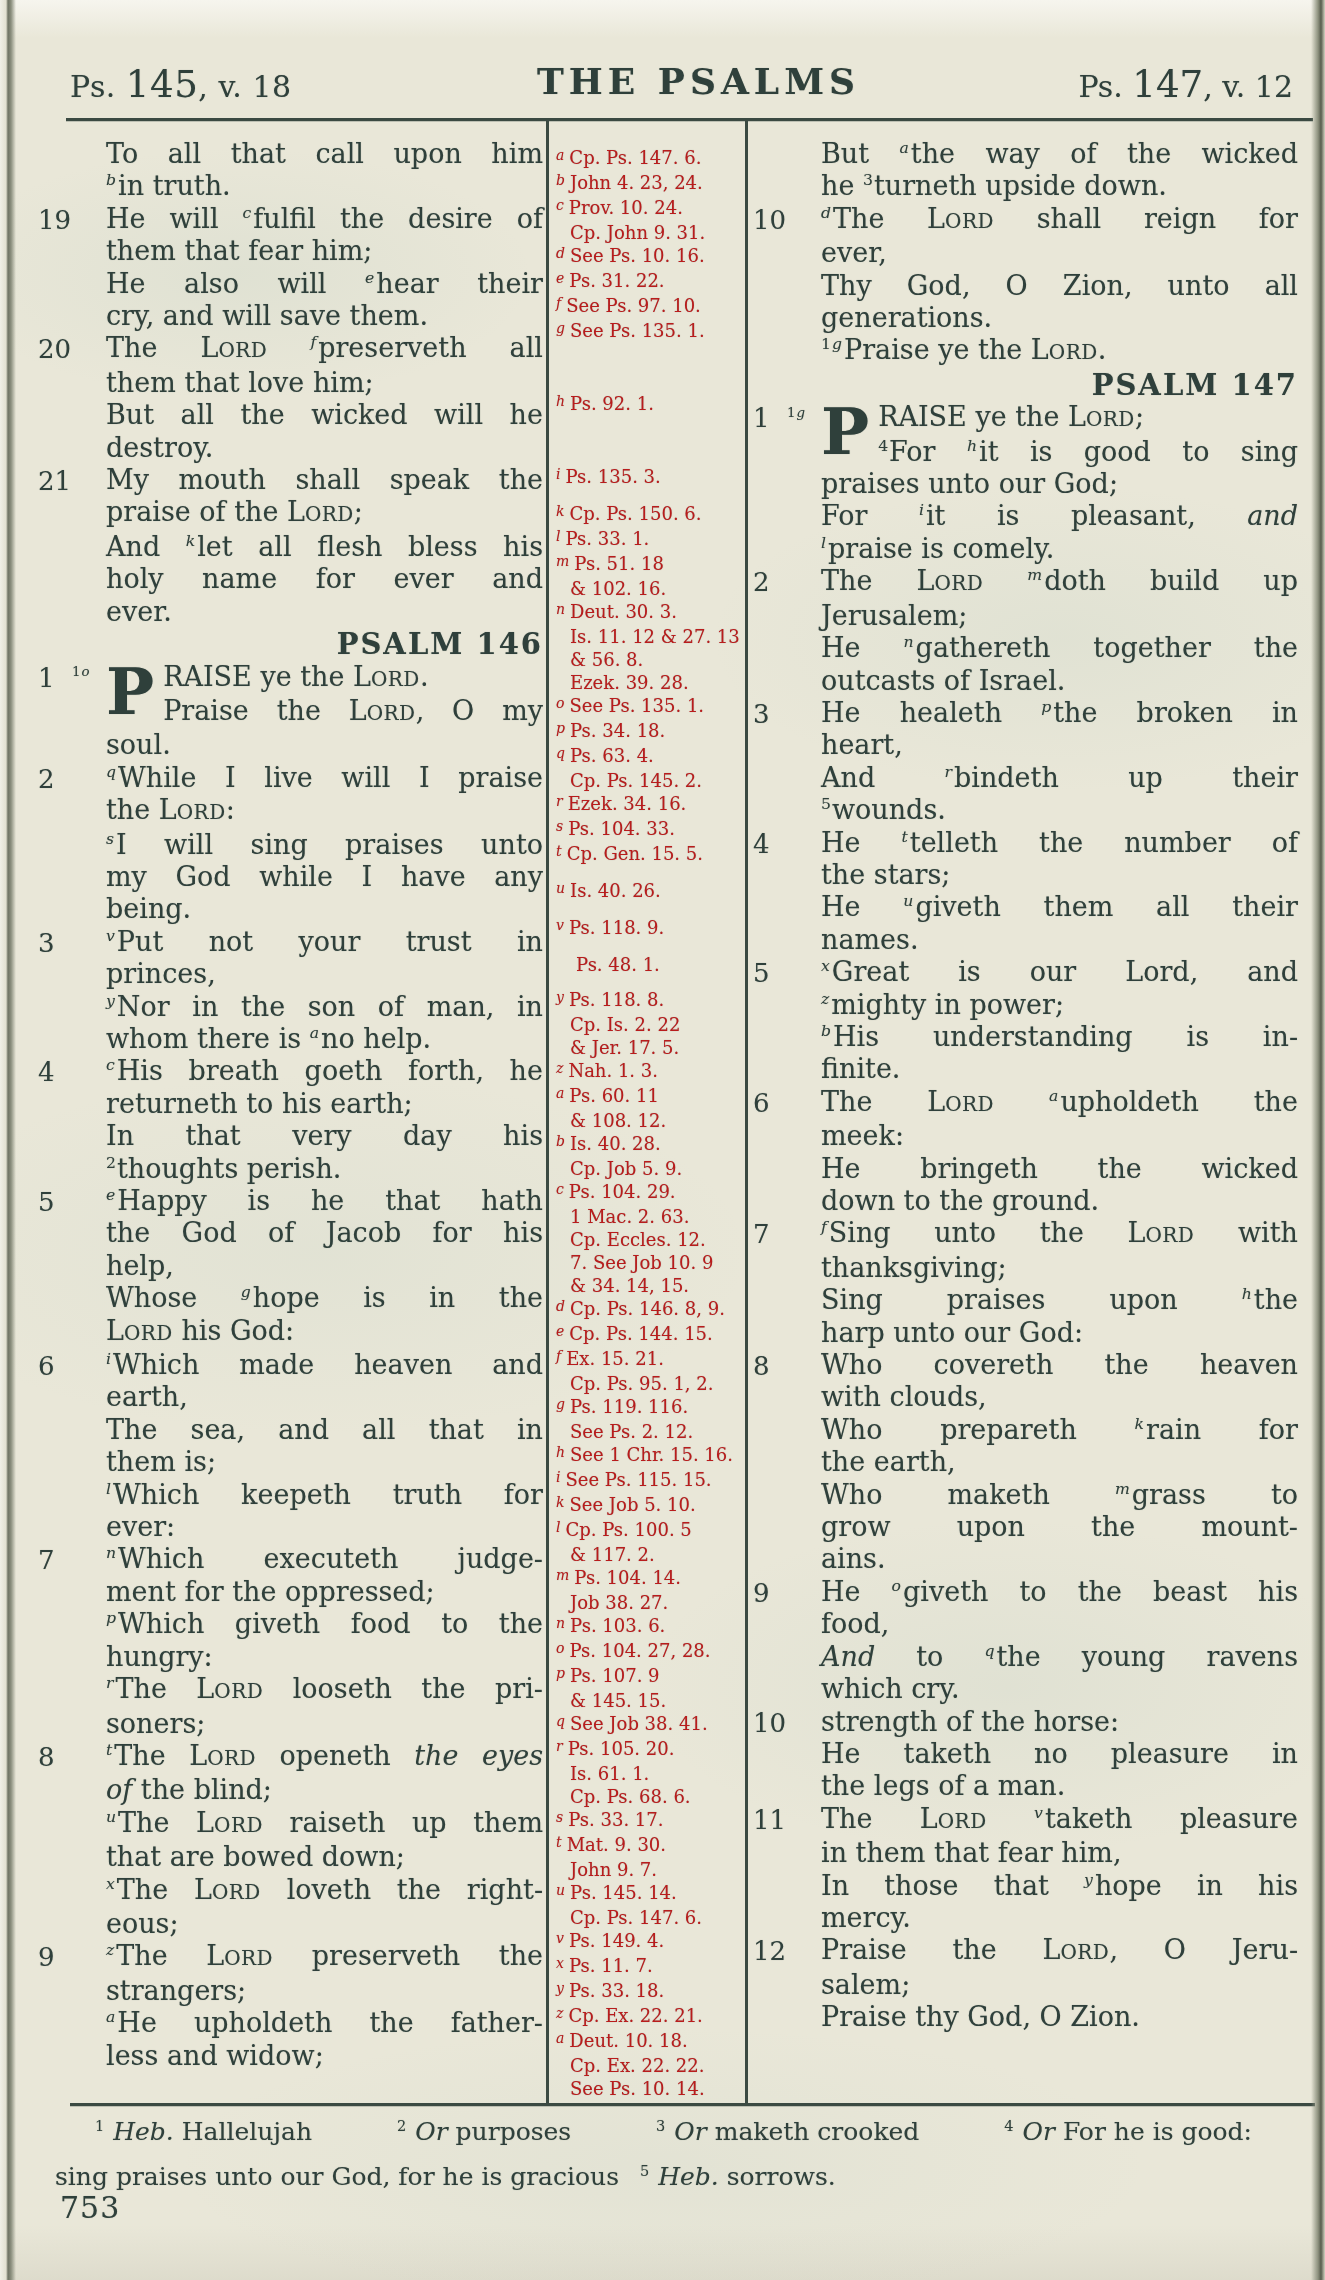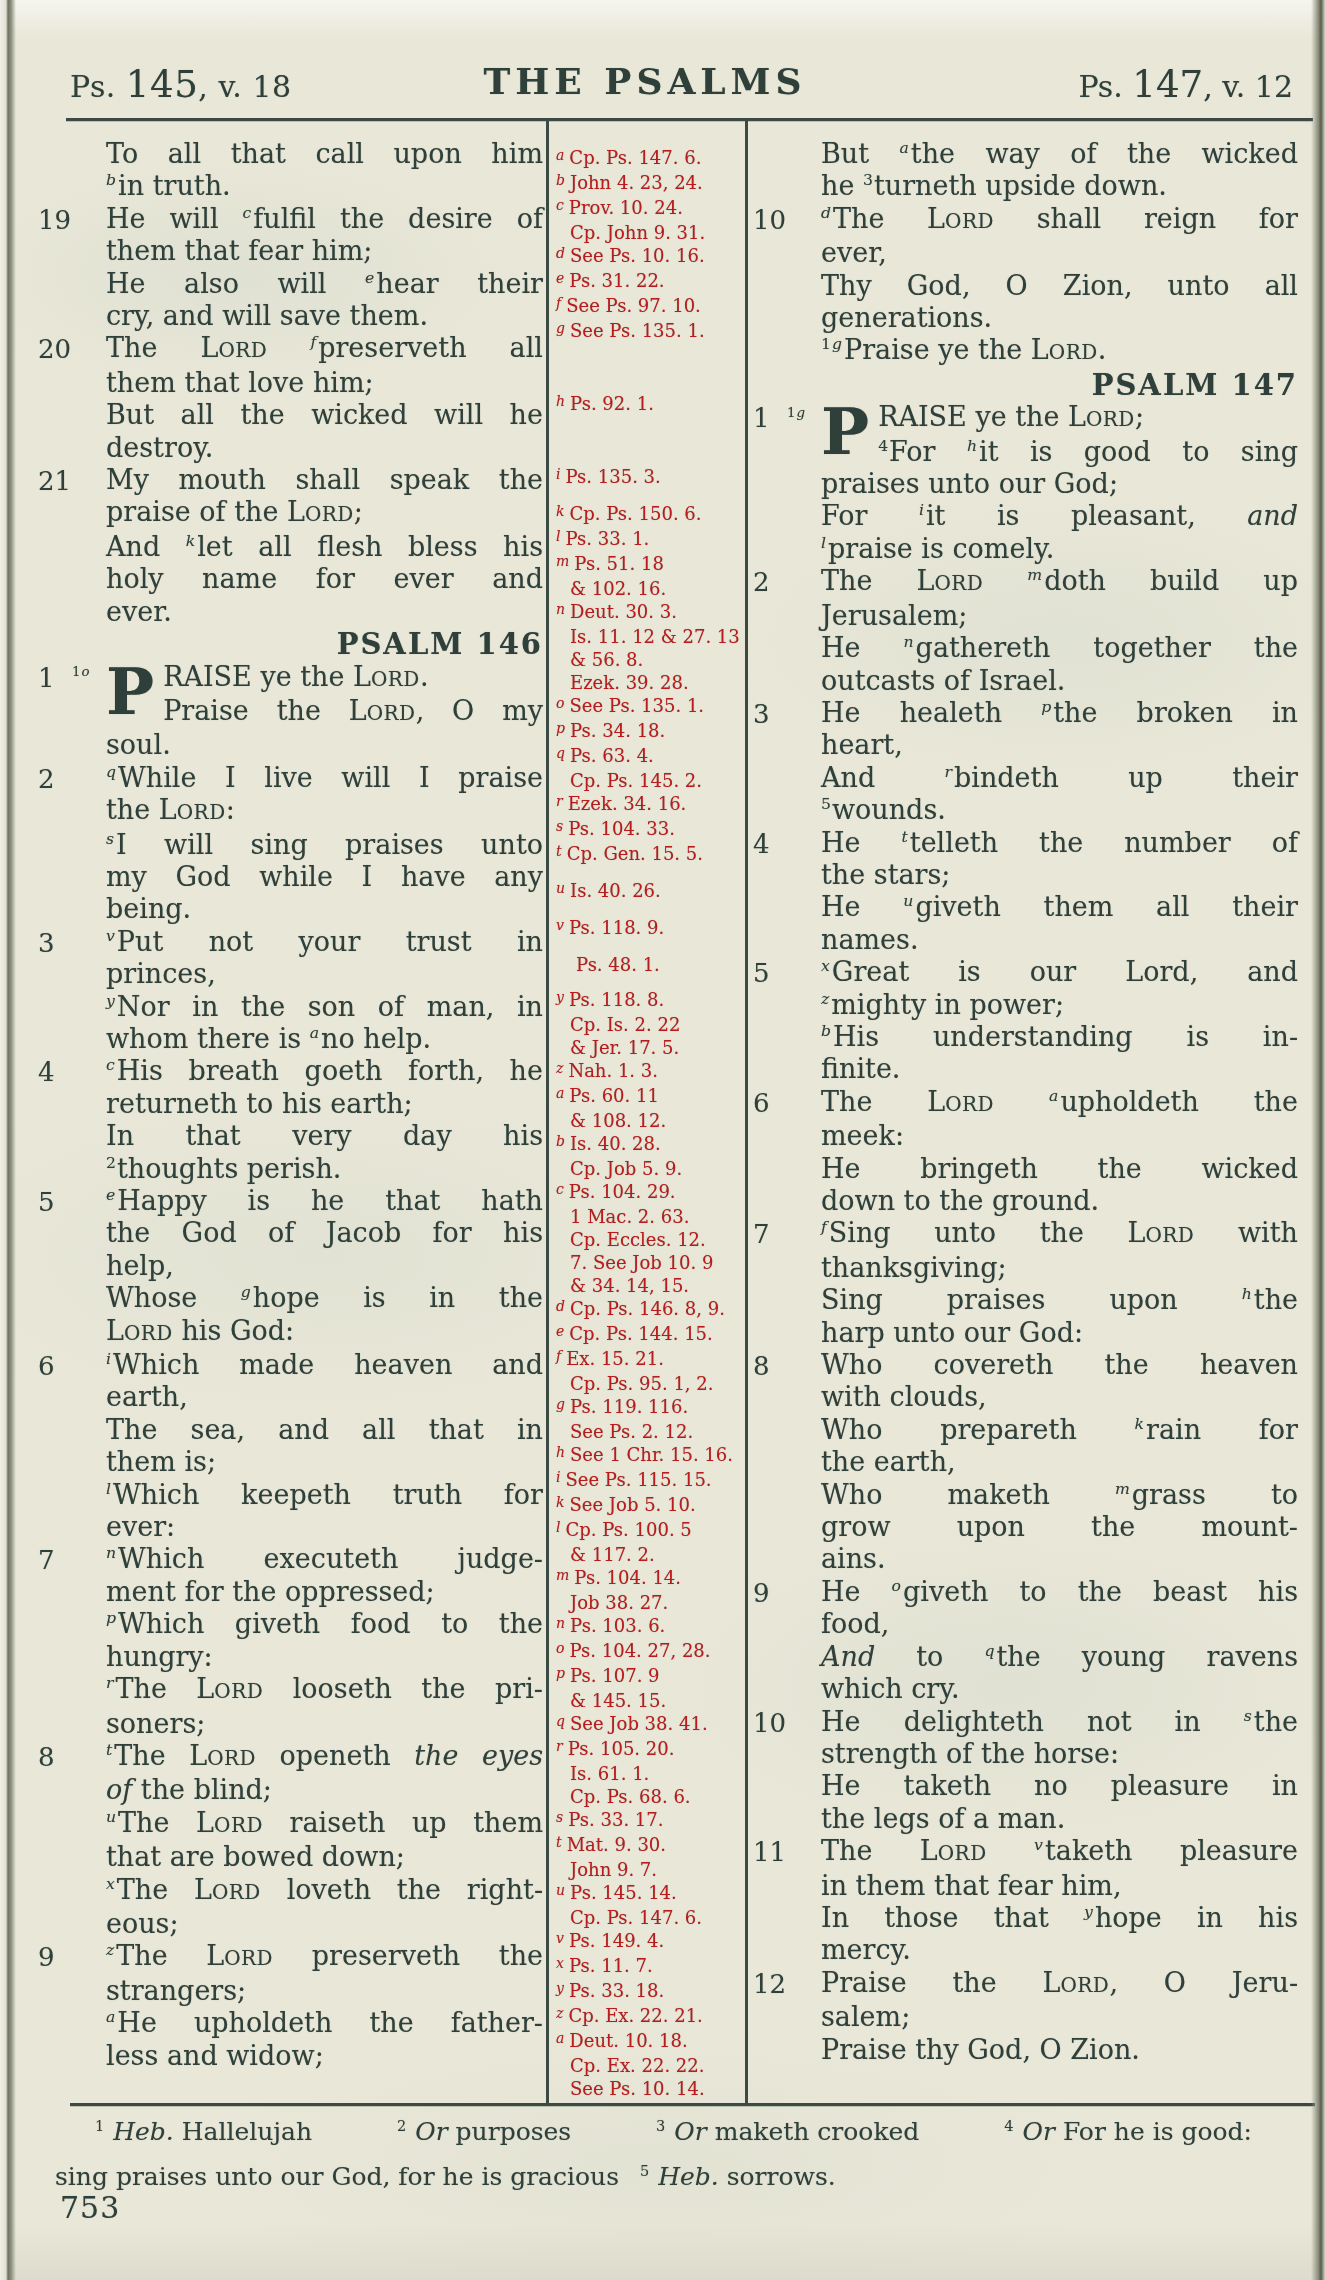--- a/index.html
+++ b/index.html
@@ -21,21 +21,21 @@
   }
   .edge-left{position:absolute;left:0;top:0;bottom:0;width:16px;z-index:3;pointer-events:none;
     background:linear-gradient(90deg,#f0efe7 0,#e2e0d1 6px,#6e7263 8px,#8b8f7e 11px,rgba(130,134,118,0) 16px);}
   .edge-right{position:absolute;right:0;top:0;bottom:0;width:14px;z-index:3;pointer-events:none;
     background:linear-gradient(270deg,#d5d3c3 0,#585c4e 4px,#8e927f 7px,rgba(140,144,126,0) 14px);}
   .print{position:relative;z-index:1;text-shadow:0 0 1px rgba(47,64,59,.35)}
 
   
   .header{position:absolute;top:58px;left:70px;right:16px;height:56px}
   .h-left{position:absolute;left:0;top:8px;font-size:30px;letter-spacing:.5px}
-  .h-center{position:absolute;left:360px;top:2px;width:430px;text-align:center;
+  .h-center{position:absolute;left:360px;top:2px;width:430px;text-align:right;
     font-size:36px;font-weight:bold;letter-spacing:5px}
   .h-right{position:absolute;right:16px;top:8px;font-size:30px}
   .big{font-size:1.24em;line-height:1}
   .rule{background:#3b4a42;box-shadow:0 1px 0 rgba(59,74,66,.25)}
   .header-rule{position:absolute;left:66px;right:12px;top:118px;height:3px}
   .foot-rule{position:absolute;left:70px;right:10px;top:2103px;height:2.5px}
   .vrule{position:absolute;top:121px;height:1982px;width:2.5px;background:#3b4a42}
   .vrule-1{left:546px}
   .vrule-2{left:745px}
 
@@ -451,21 +451,20 @@
       </div>
       <div class="verse">
         <span class="vnum">9</span>
         <div class="ln j">He <sup class="r">o</sup>giveth to the beast his</div>
         <div class="ln">food,</div>
         <div class="ln j"><em>And</em> to <sup class="r">q</sup>the young ravens</div>
         <div class="ln">which cry.</div>
       </div>
       <div class="verse">
         <span class="vnum">10</span>
-        <div class="ln j">He delighteth not in <sup class="r">s</sup>the</div>
         <div class="ln">strength of the horse:</div>
         <div class="ln j">He taketh no pleasure in</div>
         <div class="ln">the legs of a man.</div>
       </div>
       <div class="verse">
         <span class="vnum">11</span>
         <div class="ln j">The L<span class="sc">ORD</span> <sup class="r">v</sup>taketh pleasure</div>
         <div class="ln">in them that fear him,</div>
         <div class="ln j">In those that <sup class="r">y</sup>hope in his</div>
         <div class="ln">mercy.</div>

